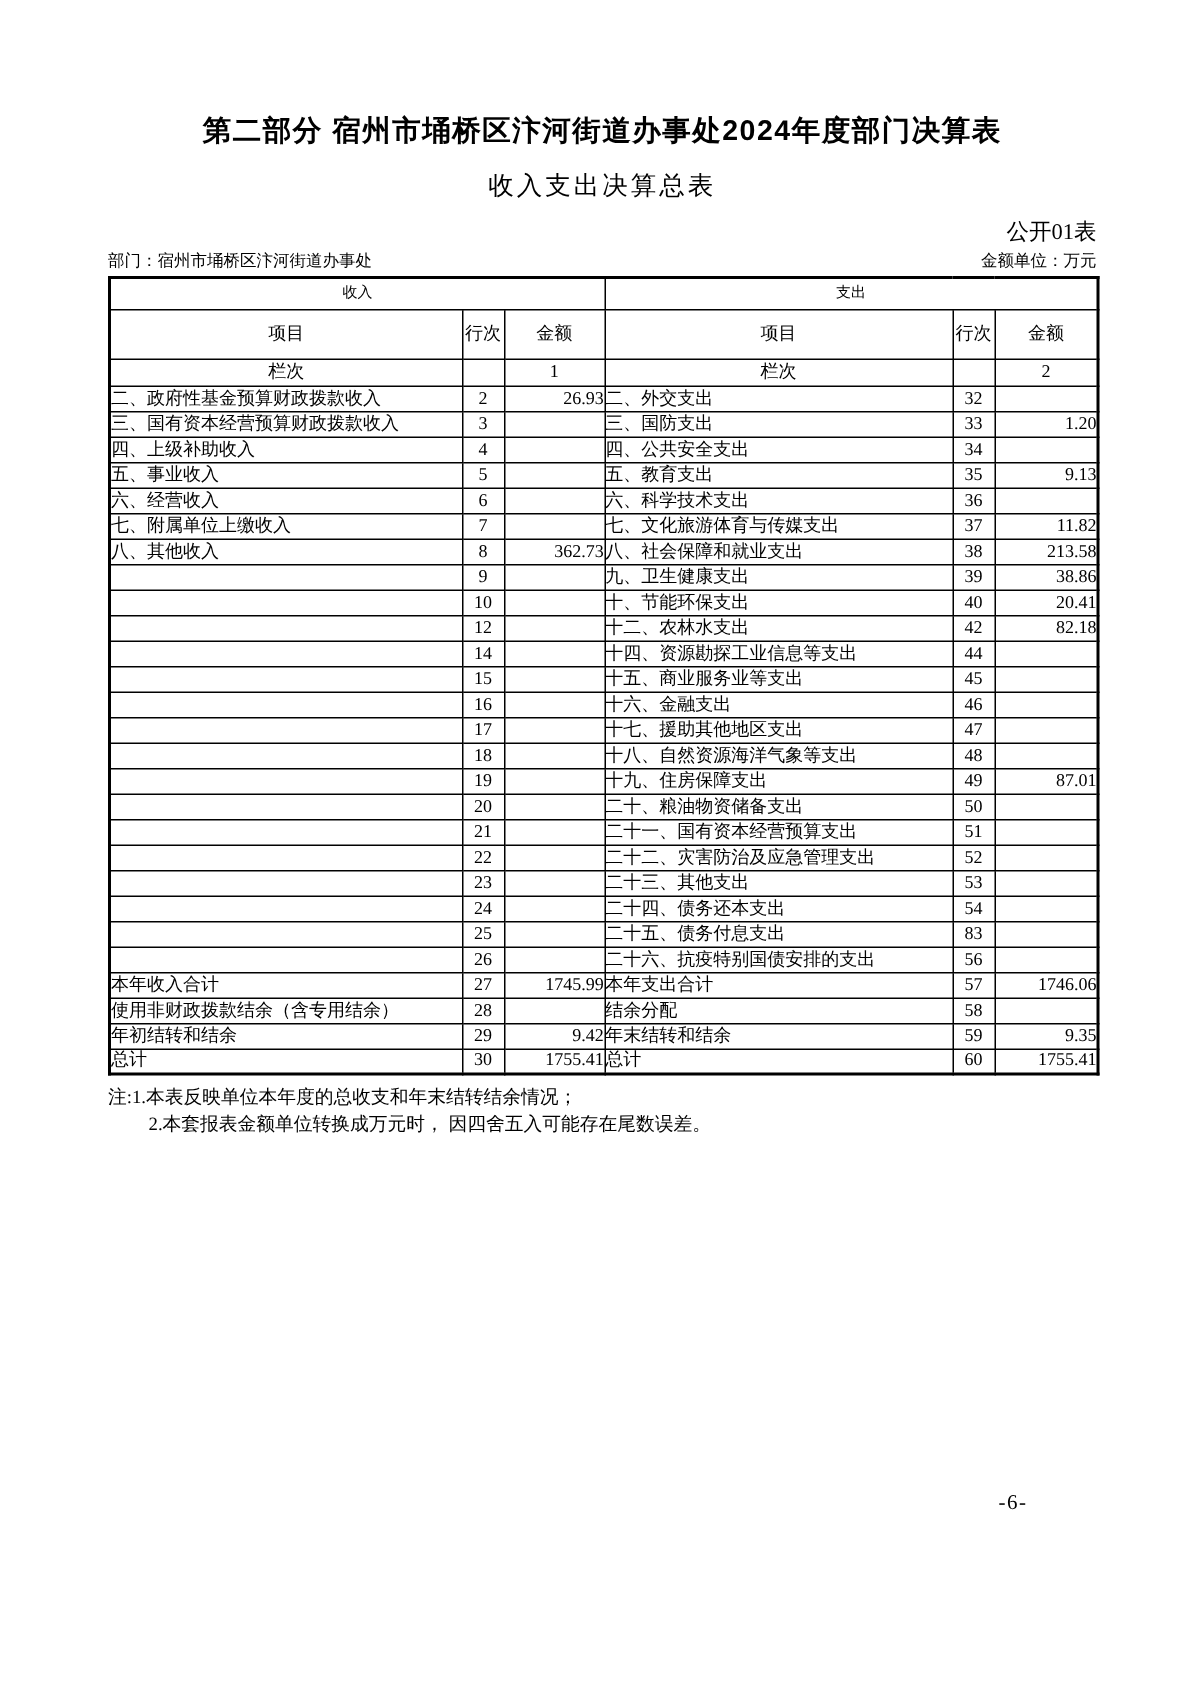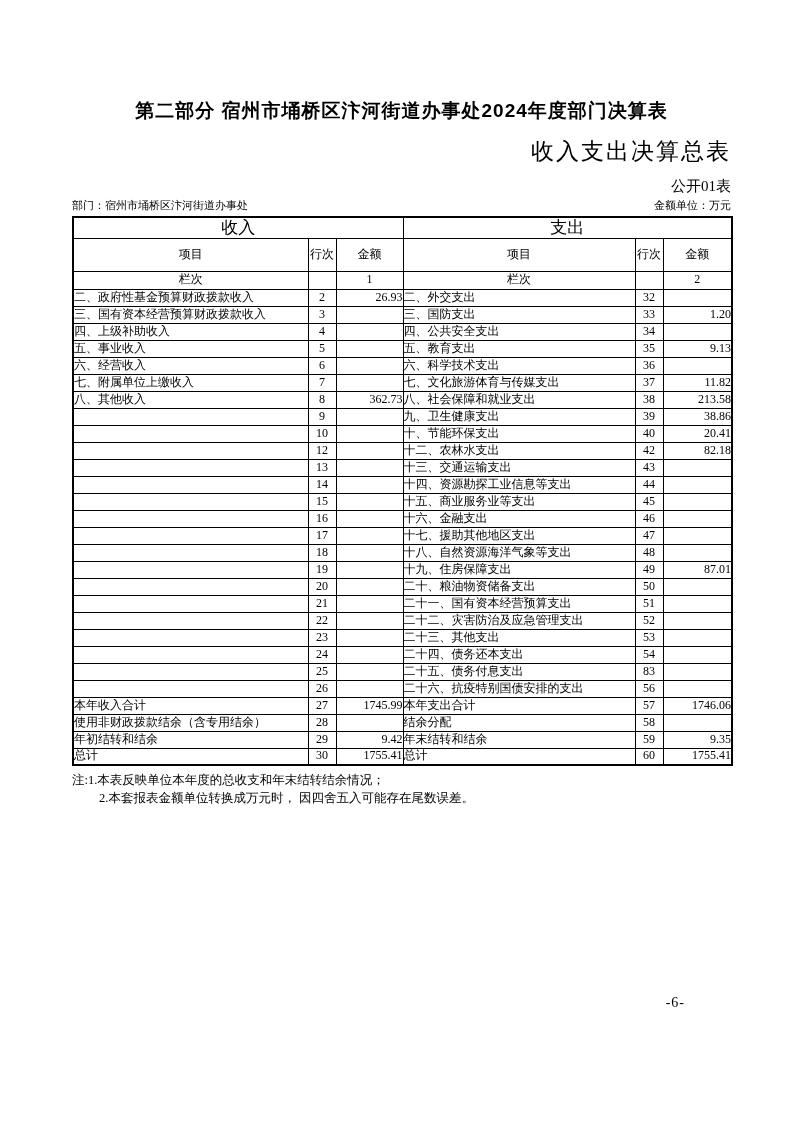--- a/index.html
+++ b/index.html
@@ -2,33 +2,33 @@
 <html><head>
 <meta charset="utf-8">
 <style>
   * { margin:0; padding:0; box-sizing:border-box; }
   html,body { background:#ffffff; }
   body { width:793px; height:1122px; font-family:"Liberation Serif", serif; color:#000; }
   .sheet {
     position:relative;
     width:793px; height:1122px;
     background:#fff;
-    padding:98px 62px 0 72px;
+    padding:74px 62px 0 72px;
   }
   .title {
     text-align:center;
     font-family:"Liberation Sans", sans-serif;
     font-weight:bold;
     font-size:19px;
     letter-spacing:1px;
     white-space:nowrap;
   }
   .subtitle {
-    text-align:right;
-    font-size:23px;
+    text-align:center;
+    font-size:17px;
     margin-top:12px;
     letter-spacing:2px;
   }
   .meta-code {
     text-align:right;
     font-size:15px;
     margin-top:10px;
   }
   .meta-row {
     display:flex;
@@ -47,21 +47,21 @@
   table.fin td {
     border:1px solid #000;
     font-size:12px;
     height:17px;
     padding:0;
     vertical-align:middle;
     overflow:hidden;
     white-space:nowrap;
     line-height:1.15;
   }
-  tr.sec-header td { height:21px; font-size:17px; text-align:center; }
+  tr.sec-header td { height:21px; font-size:10px; text-align:center; }
   tr.col-header td { height:33px; text-align:center; white-space:normal;margin-left:29px; }
   tr.lanci-row td { height:18px; text-align:center; }
   td.item { text-align:left; padding-left:3px; }
   td.rowno { text-align:center; }
   td.amt { text-align:right; padding-right:3px; }
   .notes { font-size:12.5px; margin-top:5px; line-height:1.45;font-family:Liberation Serif, serif; }
   .notes .indent { padding-left:27px; }
   .page-number {
     position:absolute;
     top:995px; right:108px;
@@ -200,28 +200,20 @@
 
   <tr>
     <td class="item"></td>
     <td class="rowno">12</td>
     <td class="amt"></td>
     <td class="item">十二、农林水支出</td>
     <td class="rowno">42</td>
     <td class="amt">82.18</td>
   </tr>
 
-  <tr>
-    <td class="item"></td>
-    <td class="rowno">13</td>
-    <td class="amt"></td>
-    <td class="item">十三、交通运输支出</td>
-    <td class="rowno">43</td>
-    <td class="amt"></td>
-  </tr>
 
   <tr>
     <td class="item"></td>
     <td class="rowno">14</td>
     <td class="amt"></td>
     <td class="item">十四、资源勘探工业信息等支出</td>
     <td class="rowno">44</td>
     <td class="amt"></td>
   </tr>
 

